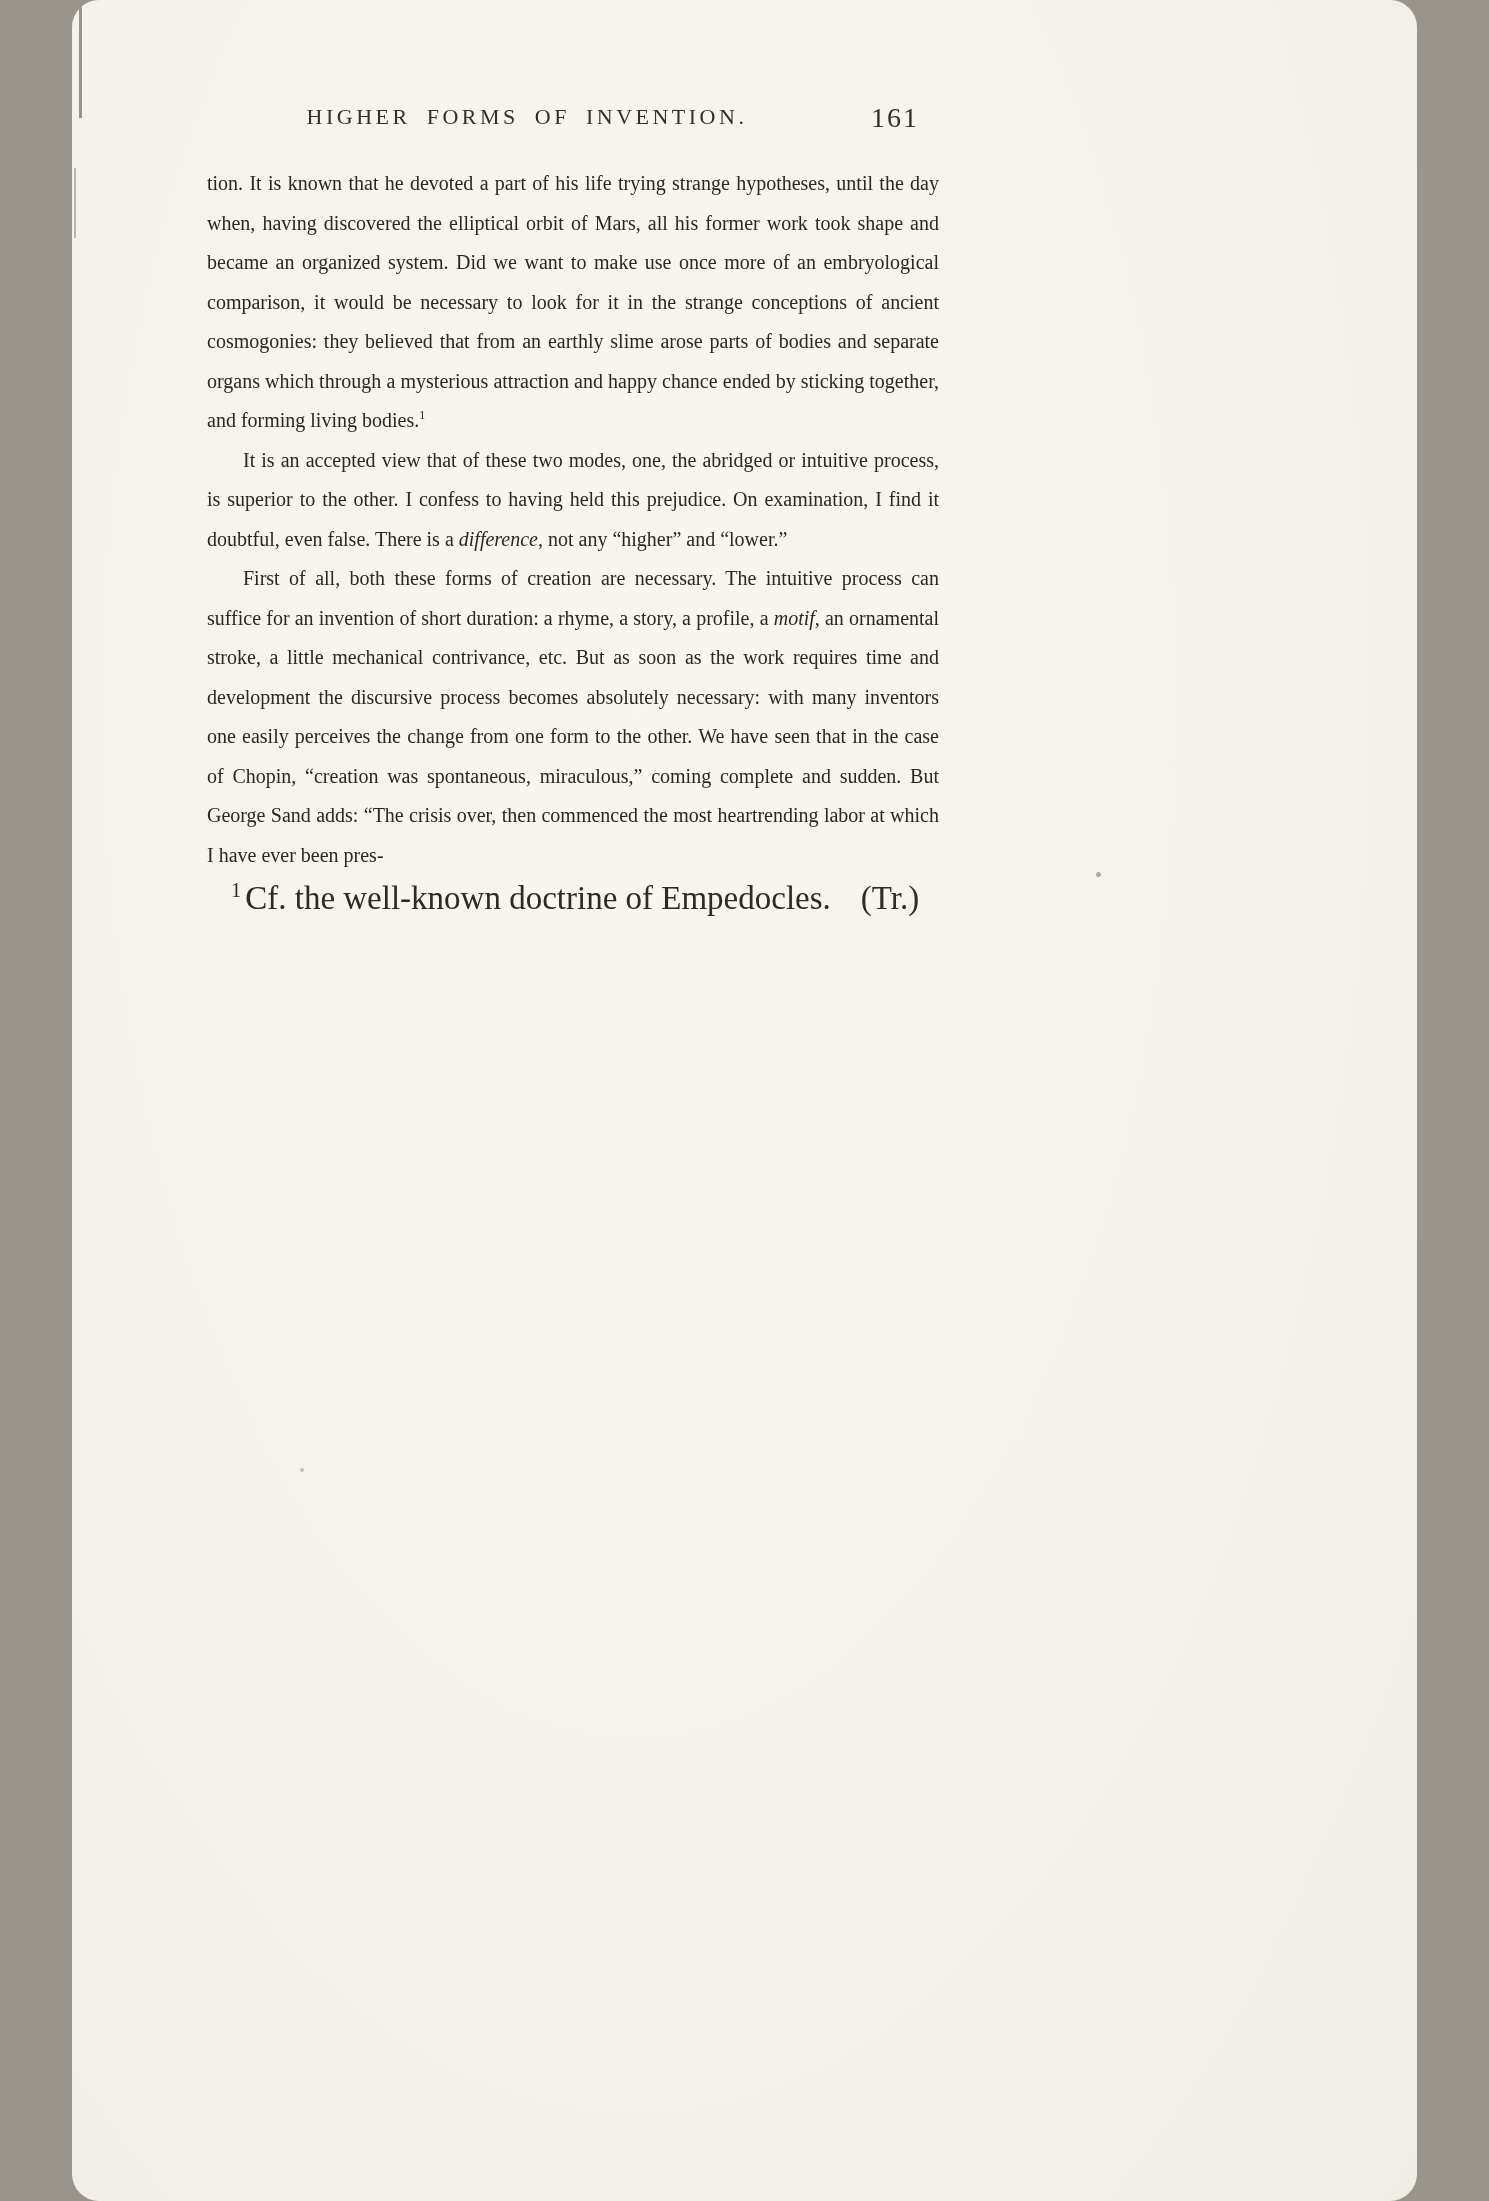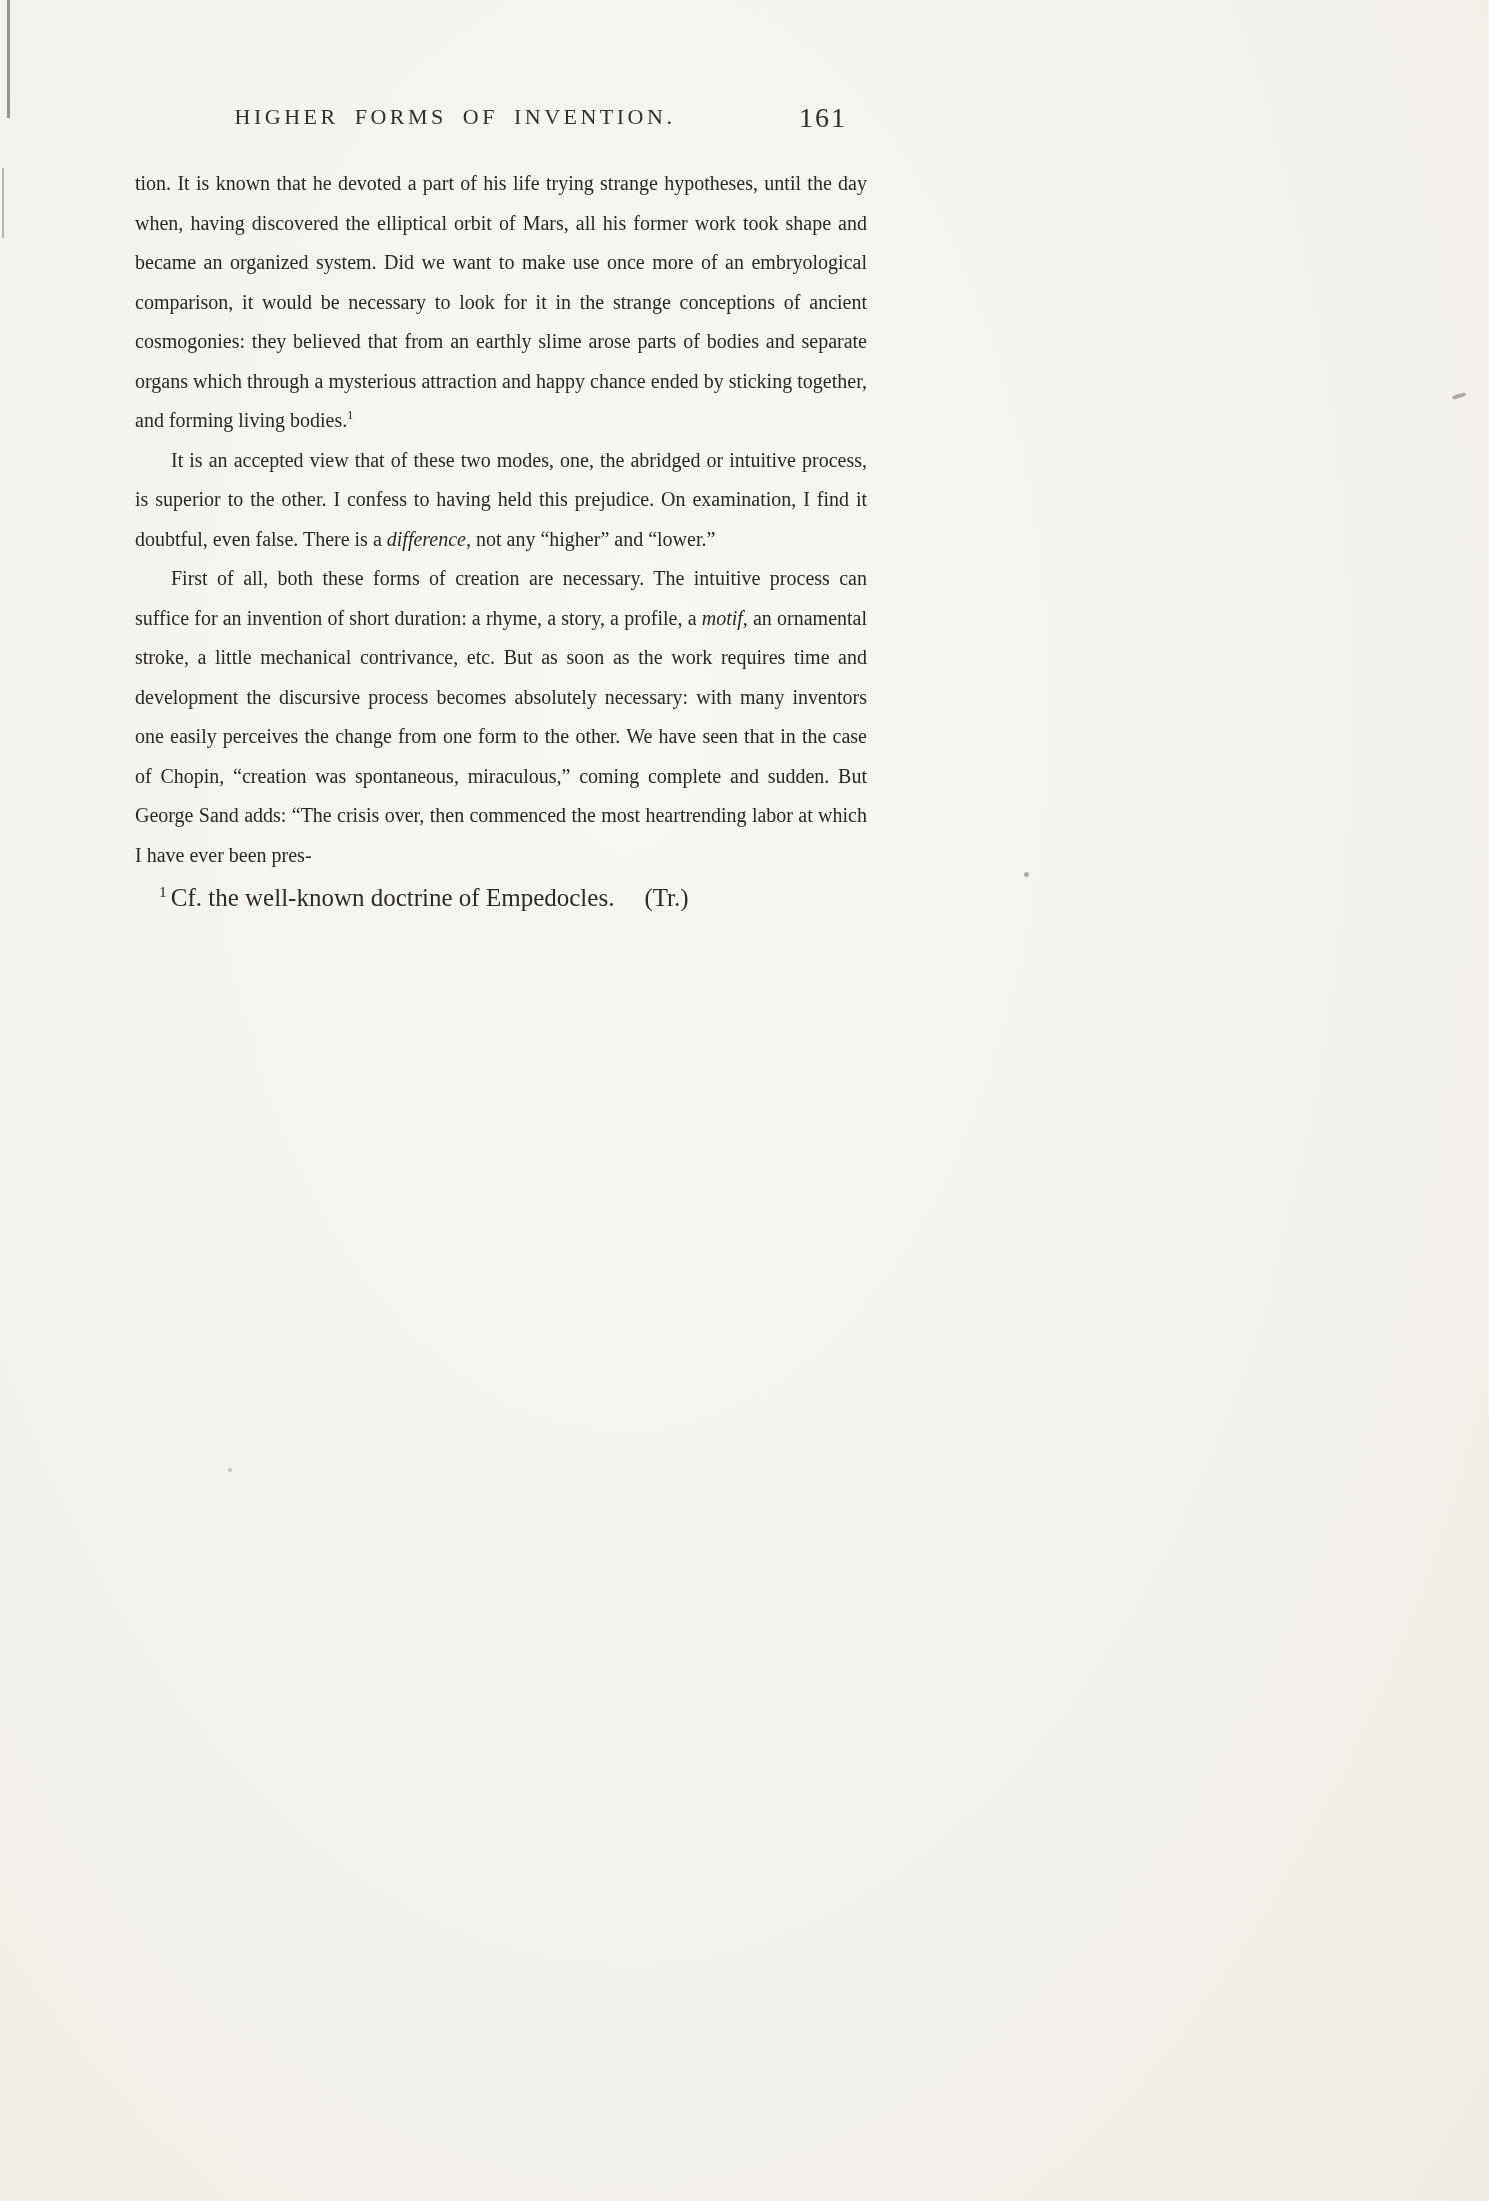--- a/index.html
+++ b/index.html
@@ -2,27 +2,28 @@
 <html><head>
 <meta charset="utf-8">
 <style>
   html, body {
     margin: 0;
     padding: 0;
     background: #9a958c;
   }
   .page {
     position: relative;
-    width: 1489px;
+    width: 1345px;
     height: 2201px;
     margin: 0 auto;
     background: radial-gradient(ellipse at 42% 32%, #f8f6f1 0%, #f4f2ec 55%, #efede5 100%);
     overflow: hidden;
     font-family: "Liberation Serif", "DejaVu Serif", serif;
     color: #2b2722;
+    border-radius: 27px;
   }
   
   .artifact {
     position: absolute;
     background: #4a463f;
     opacity: 0.55;
   }
   .artifact-1 { left: 7px; top: 0; width: 3px; height: 118px; }
   .artifact-2 { left: 2px; top: 168px; width: 2px; height: 70px; opacity: 0.35; }
   .speck {
@@ -77,21 +78,21 @@
   .body-text sup {
     font-size: 60%;
     line-height: 0;
     vertical-align: super;
   }
   .body-text i {
   }
   .footnote {
     margin-top: 7px;
     padding-left: 24px;
-    font-size: 25px;
+    font-size: 33px;
     line-height: 32px;
     color: #2e2a25;
   }
   .footnote sup {
     font-size: 62%;
     line-height: 0;
     vertical-align: super;
     margin-right: 4px;
   }
   .footnote .footnote-suffix {

